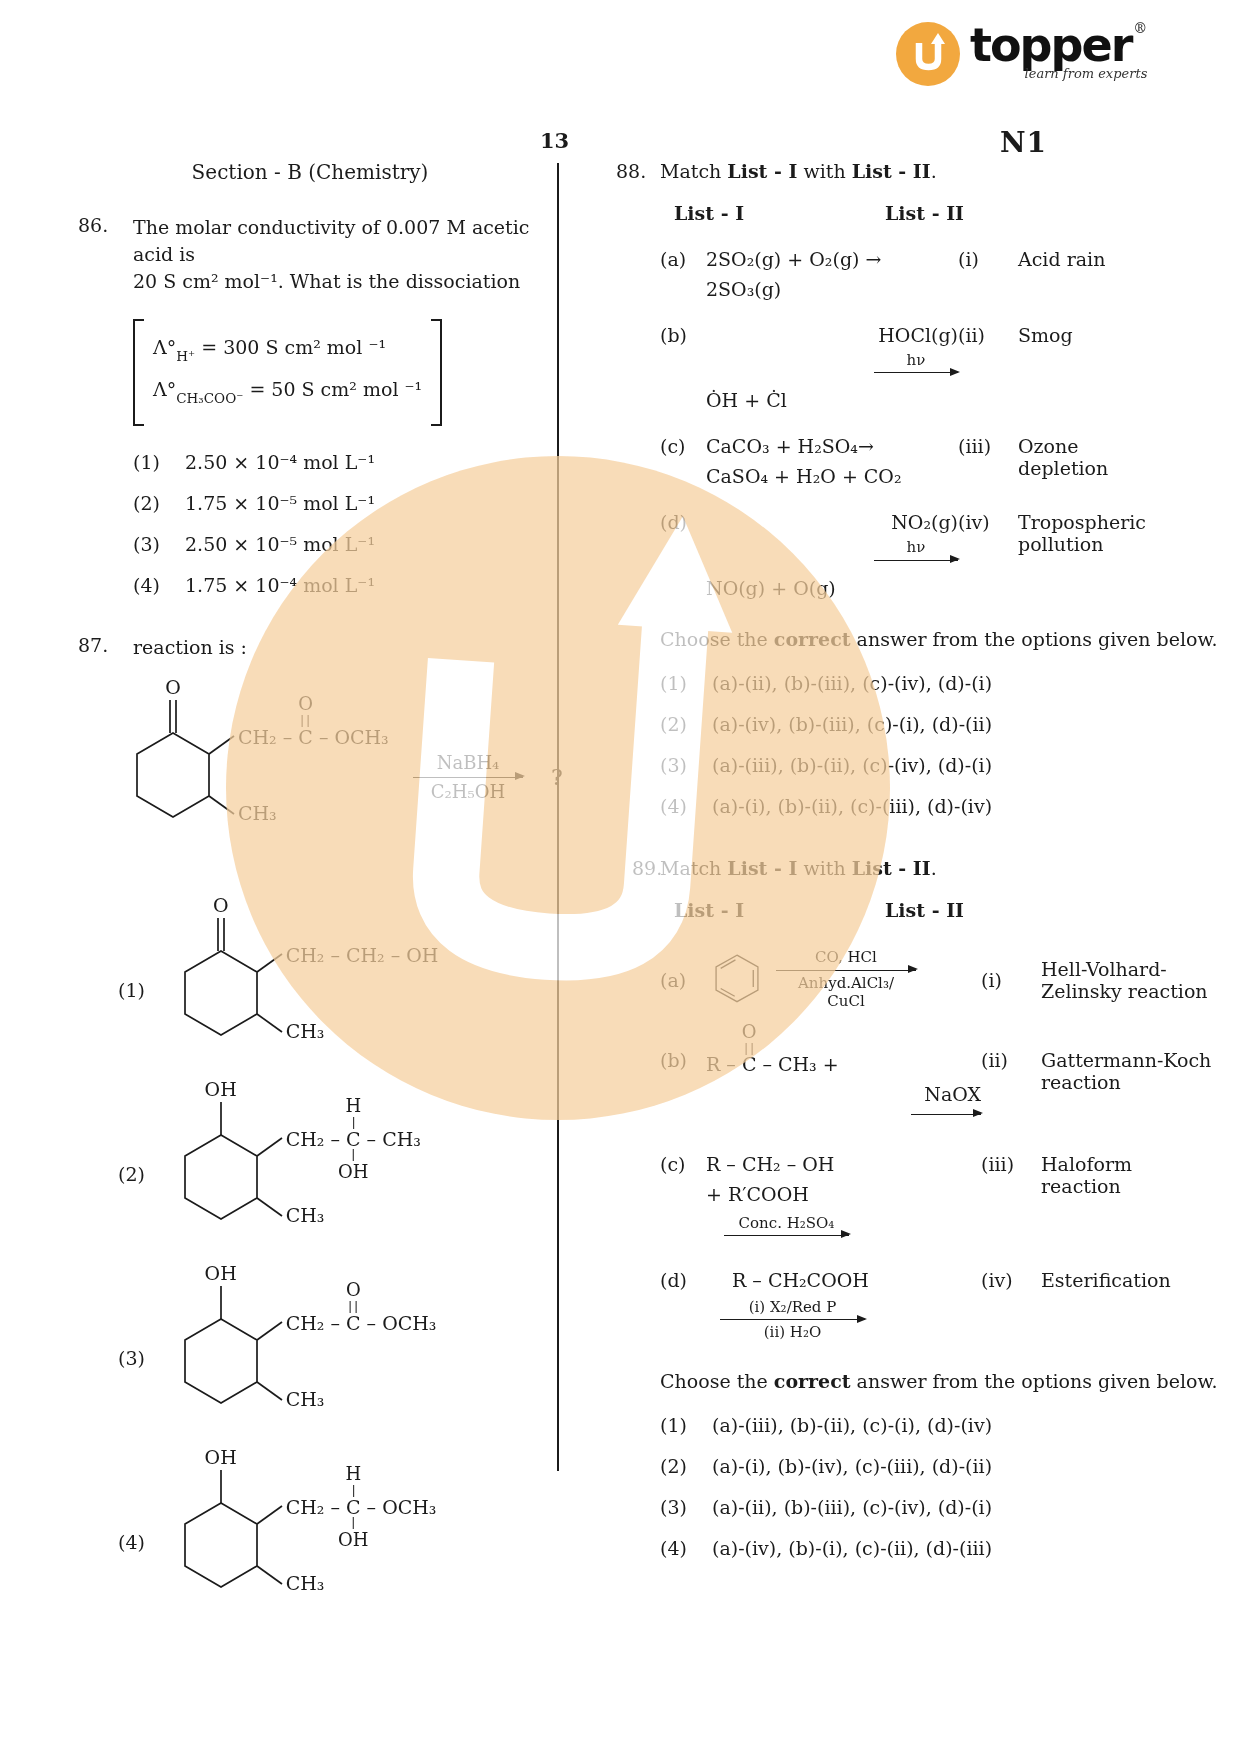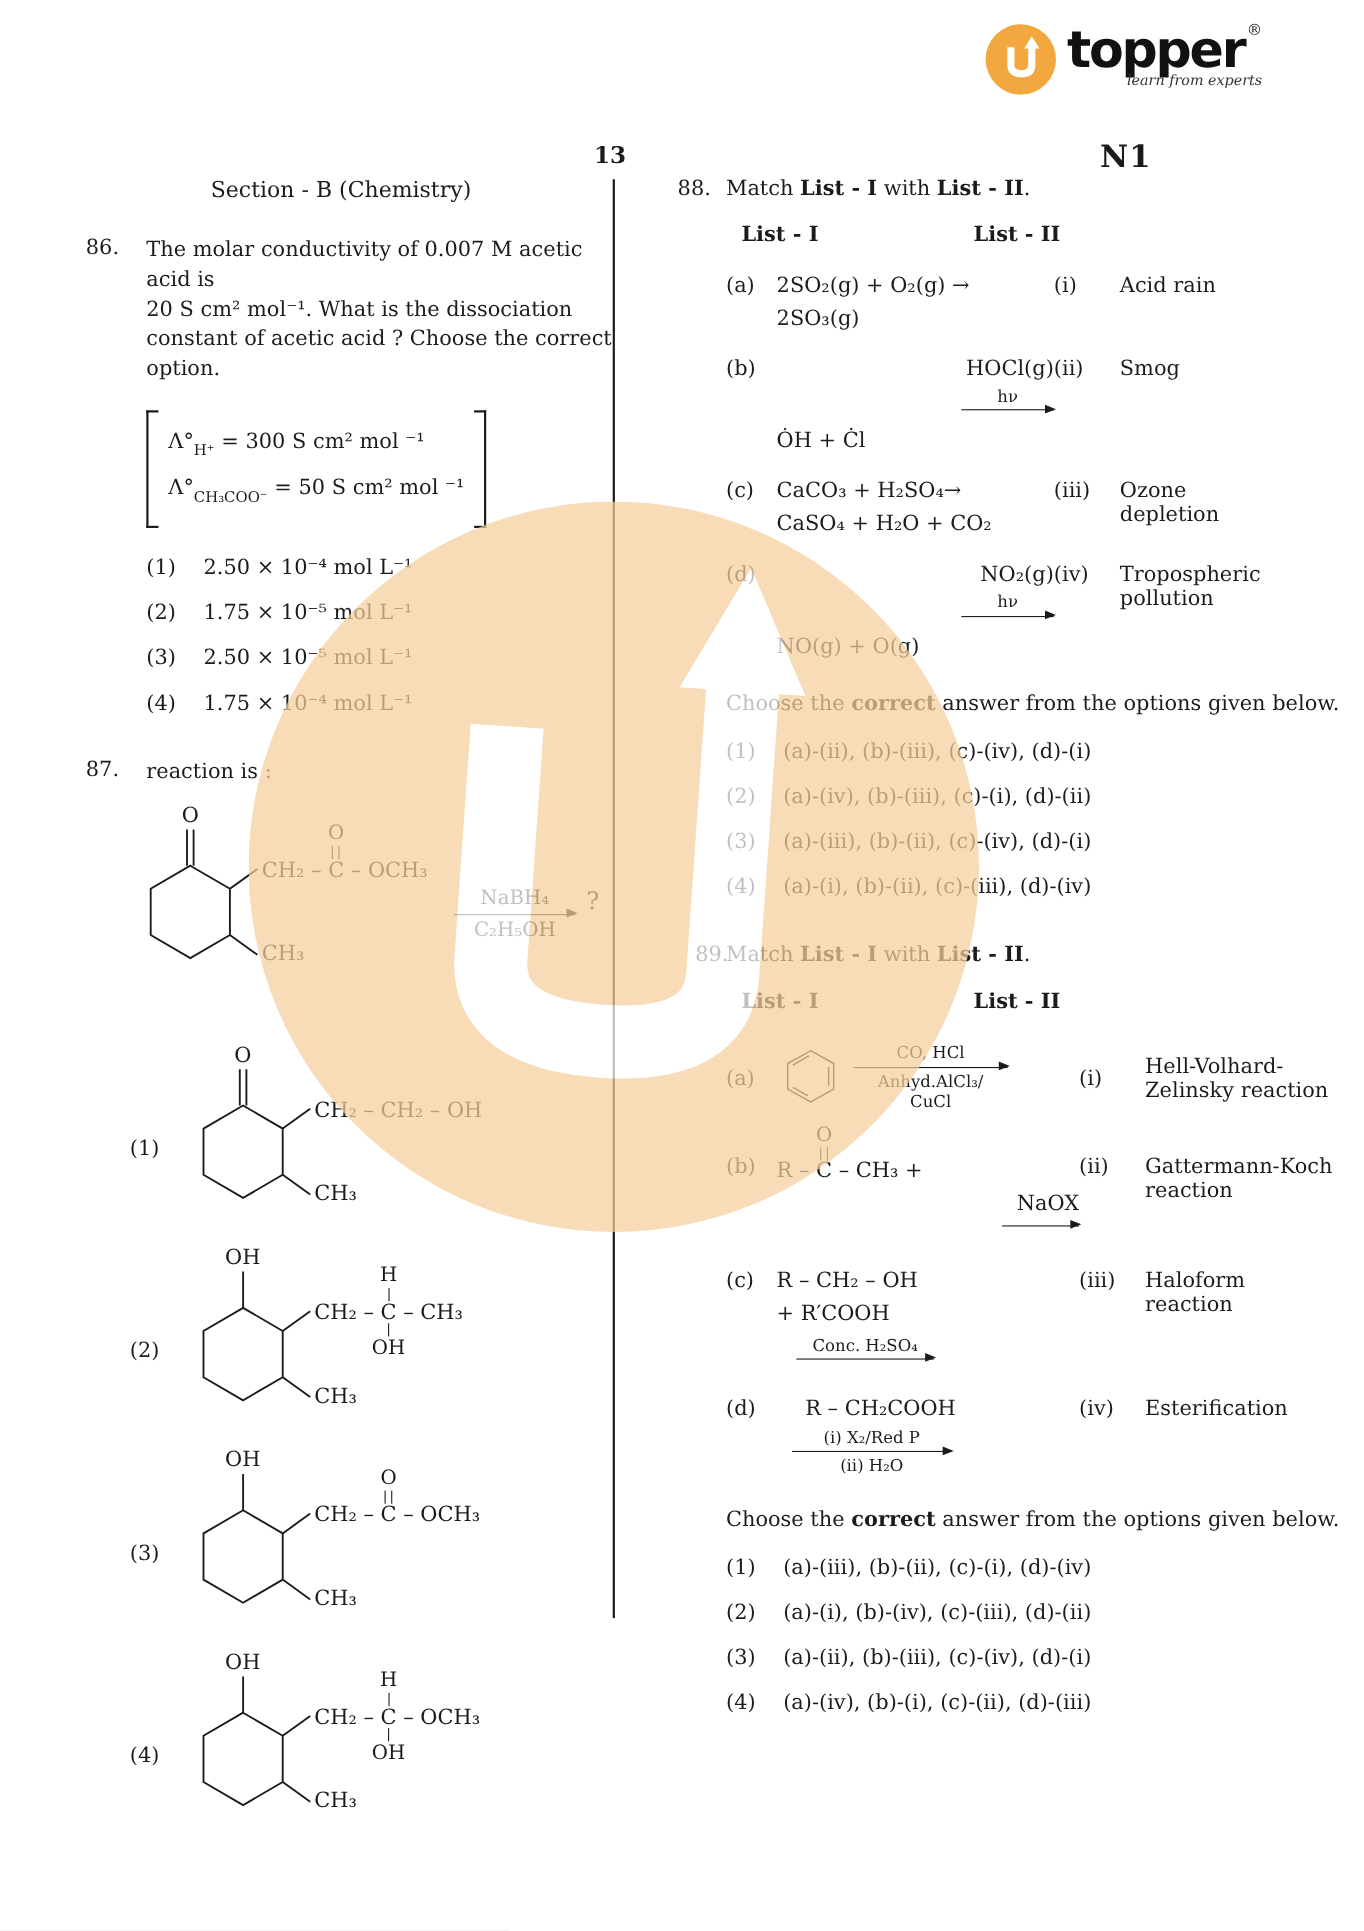--- a/index.html
+++ b/index.html
@@ -105,21 +105,20 @@
   <div class="divider"></div>
 
   <div class="leftcol">
     <div class="section-title">Section - B (Chemistry)</div>
 
     <div class="qgrid">
       <div class="qnum">86.</div>
       <div>
         <div class="pline">The molar conductivity of 0.007 M acetic acid is</div>
         <div class="pline">20 S cm² mol⁻¹. What is the dissociation</div>
-        <div class="pline">constant of acetic acid ? Choose the correct option.</div>
 
         <div class="bigbracket">
           <div class="givline">
             <span>Λ°</span><span class="ssub">H⁺</span>
             <span>= 300 S cm² mol ⁻¹</span>
           </div>
           <div class="givline">
             <span>Λ°</span><span class="ssub">CH₃COO⁻</span>
             <span>= 50 S cm² mol ⁻¹</span>
           </div>
@@ -162,21 +161,21 @@
         <line x1="91" y1="113" x2="116" y2="131"></line>
       </svg>
       <div class="sl top">O</div>
       <div class="sl chain">
         <span>CH₂ – </span><span class="cmid"><span>C</span><span class="abv">
               <span class="atx">O</span>
               <span class="vdouble"></span>
             </span></span><span> – OCH₃</span>
       </div>
       <div class="sl ch3">CH₃</div>
-      <div class="abs" style="left:295px;top:70px;display:flex;gap:10px;">
+      <div class="abs" style="left:295px;top:70px;display:flex;align-items:center;gap:28px;">
         <span class="rxarrow" style="min-width:110px;">
           <span class="t big">NaBH₄</span>
           <span class="shaft"></span>
           <span class="b big">C₂H₅OH</span>
         </span>
         <span style="font-size:22px;">?</span>
       </div>
     </div>
 
     <div class="optrow" style="margin-top:18px;">

